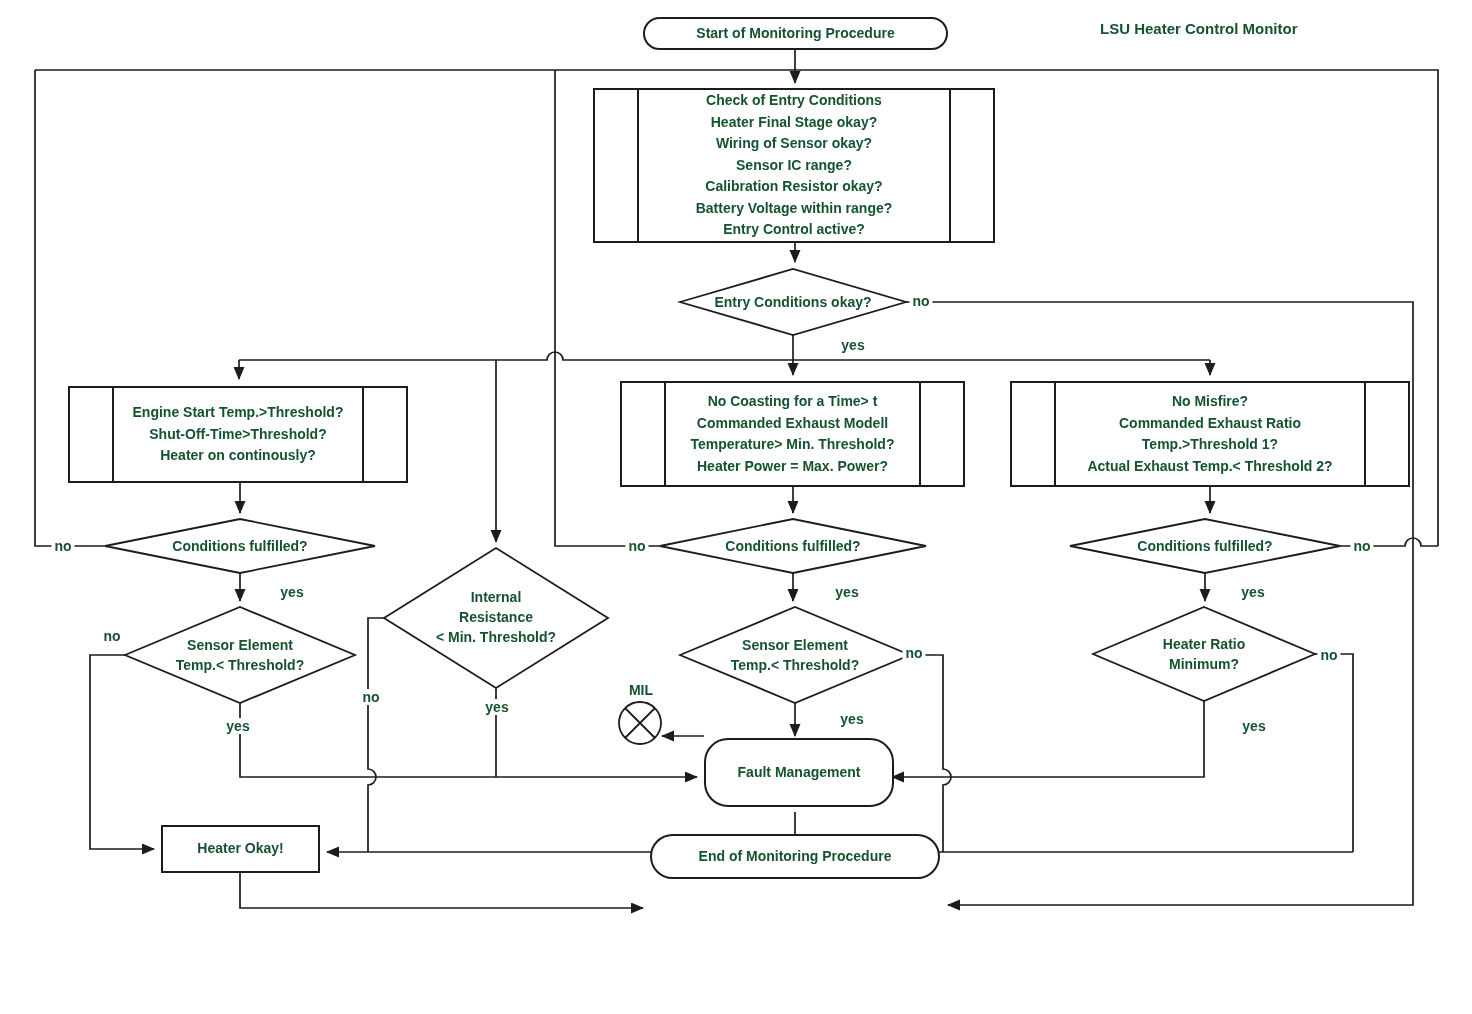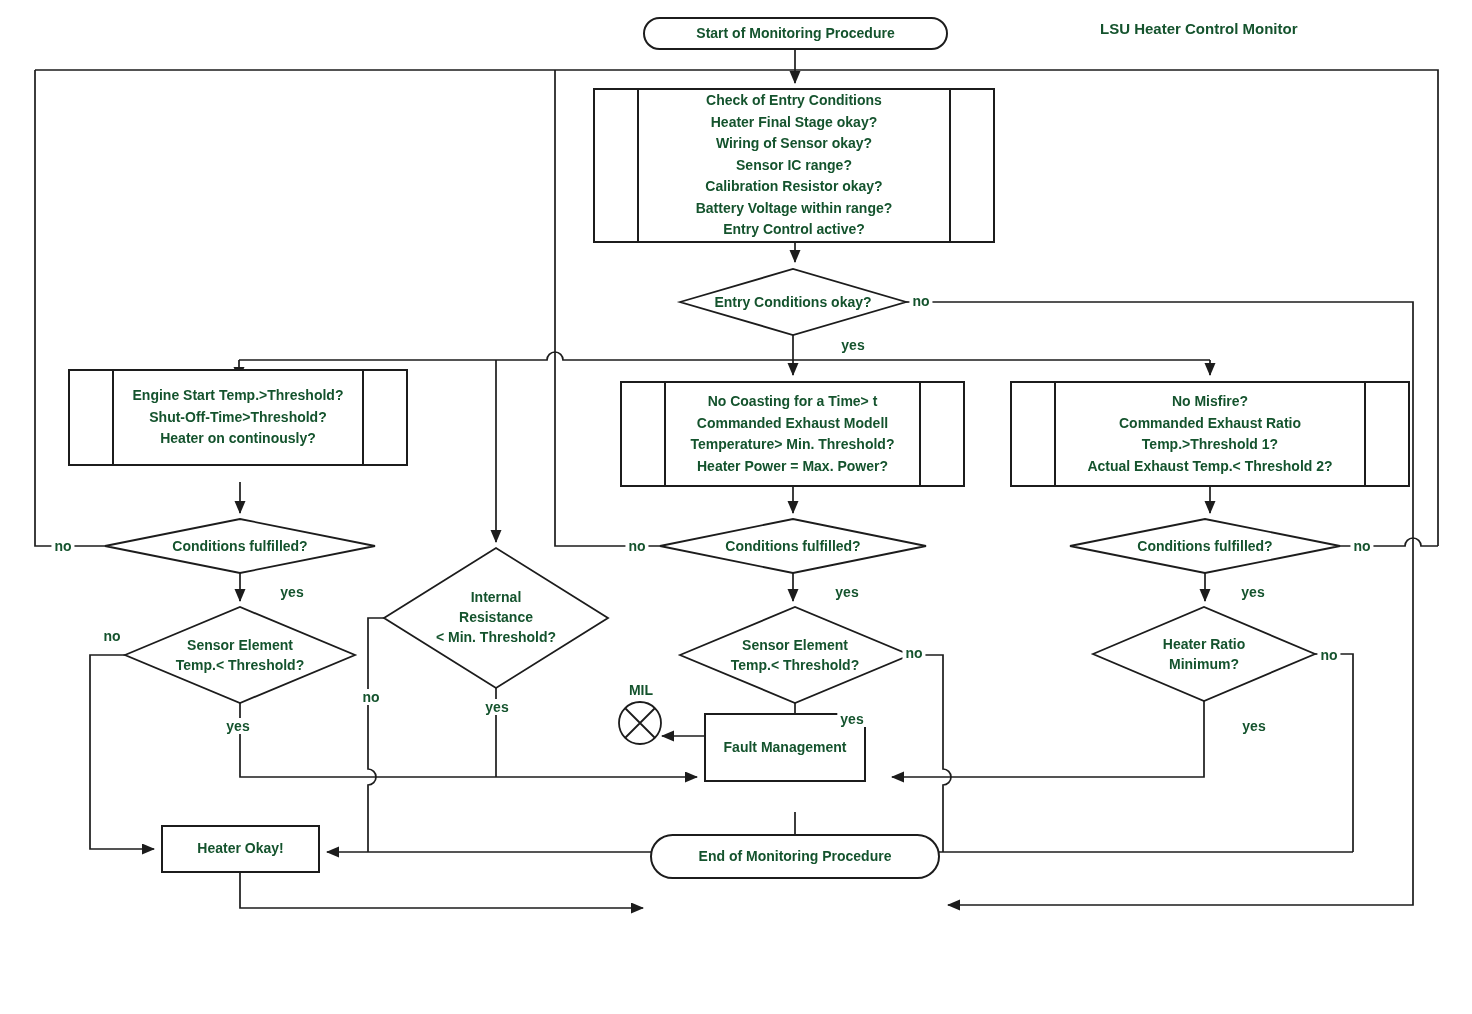--- a/index.html
+++ b/index.html
@@ -100,21 +100,21 @@
     <div class="sub-bar-r"></div>
     <div>Check of Entry Conditions</div>
     <div>Heater Final Stage okay?</div>
     <div>Wiring of Sensor okay?</div>
     <div>Sensor IC range?</div>
     <div>Calibration Resistor okay?</div>
     <div>Battery Voltage within range?</div>
     <div>Entry Control active?</div>
   </div>
 
-  <div class="node" style="left:68px; top:369px; width:340px; height:97px;">
+  <div class="node" style="left:68px; top:386px; width:340px; height:97px;">
     <div class="sub-bar-l"></div>
     <div class="sub-bar-r"></div>
     <div>Engine Start Temp.&gt;Threshold?</div>
     <div>Shut-Off-Time&gt;Threshold?</div>
     <div>Heater on continously?</div>
   </div>
 
   <div class="node" style="left:620px; top:381px; width:345px; height:106px;">
     <div class="sub-bar-l"></div>
     <div class="sub-bar-r"></div>
@@ -126,21 +126,21 @@
 
   <div class="node" style="left:1010px; top:381px; width:400px; height:106px;">
     <div class="sub-bar-l"></div>
     <div class="sub-bar-r"></div>
     <div>No Misfire?</div>
     <div>Commanded Exhaust Ratio</div>
     <div>Temp.&gt;Threshold 1?</div>
     <div>Actual Exhaust Temp.&lt; Threshold 2?</div>
   </div>
 
-  <div class="node" style="left:704px; top:713px; width:162px; height:69px;">
+  <div class="node" style="left:704px; top:738px; width:190px; height:69px;border-radius:24px;">
     <div>Fault Management</div>
   </div>
 
   <div class="node" style="left:161px; top:825px; width:159px; height:48px;">
     <div>Heater Okay!</div>
   </div>
 
   <div class="node stadium" style="left:650px; top:834px; width:290px; height:45px;">
     <div>End of Monitoring Procedure</div>
   </div>

